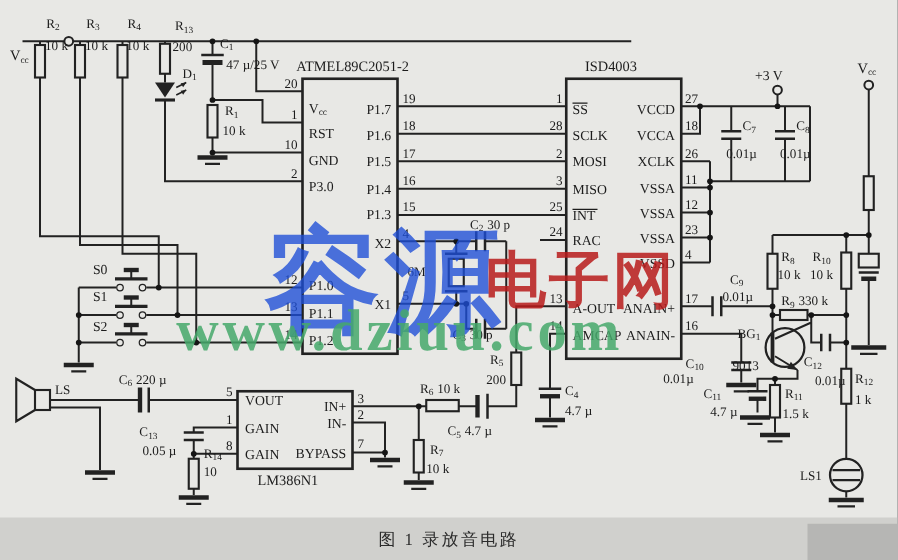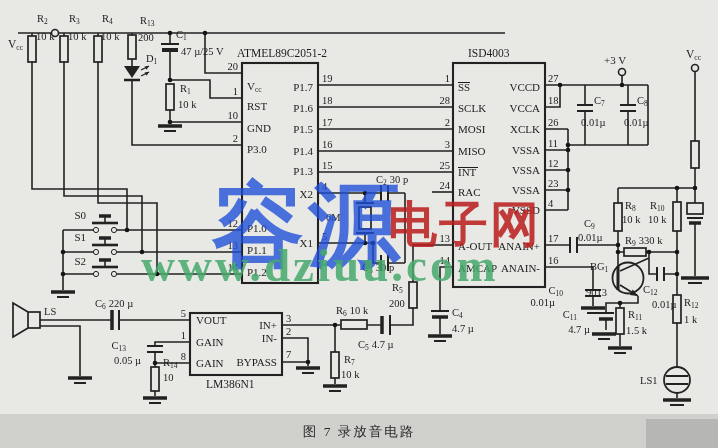--- a/index.html
+++ b/index.html
@@ -406,15 +406,15 @@
 </svg>
 
 
 <div class="wm" id="wm-cn1">容源</div>
 <div class="wm" id="wm-cn2">电子网</div>
 <div class="wm" id="wm-url">www.dziuu.com</div>
 
 
 <div id="band"></div>
 <div id="band-block"></div>
-<div id="caption">图 7  录放音电路</div>
+<div id="caption">图 1  录放音电路</div>
 
 </div>
 
 </body></html>

